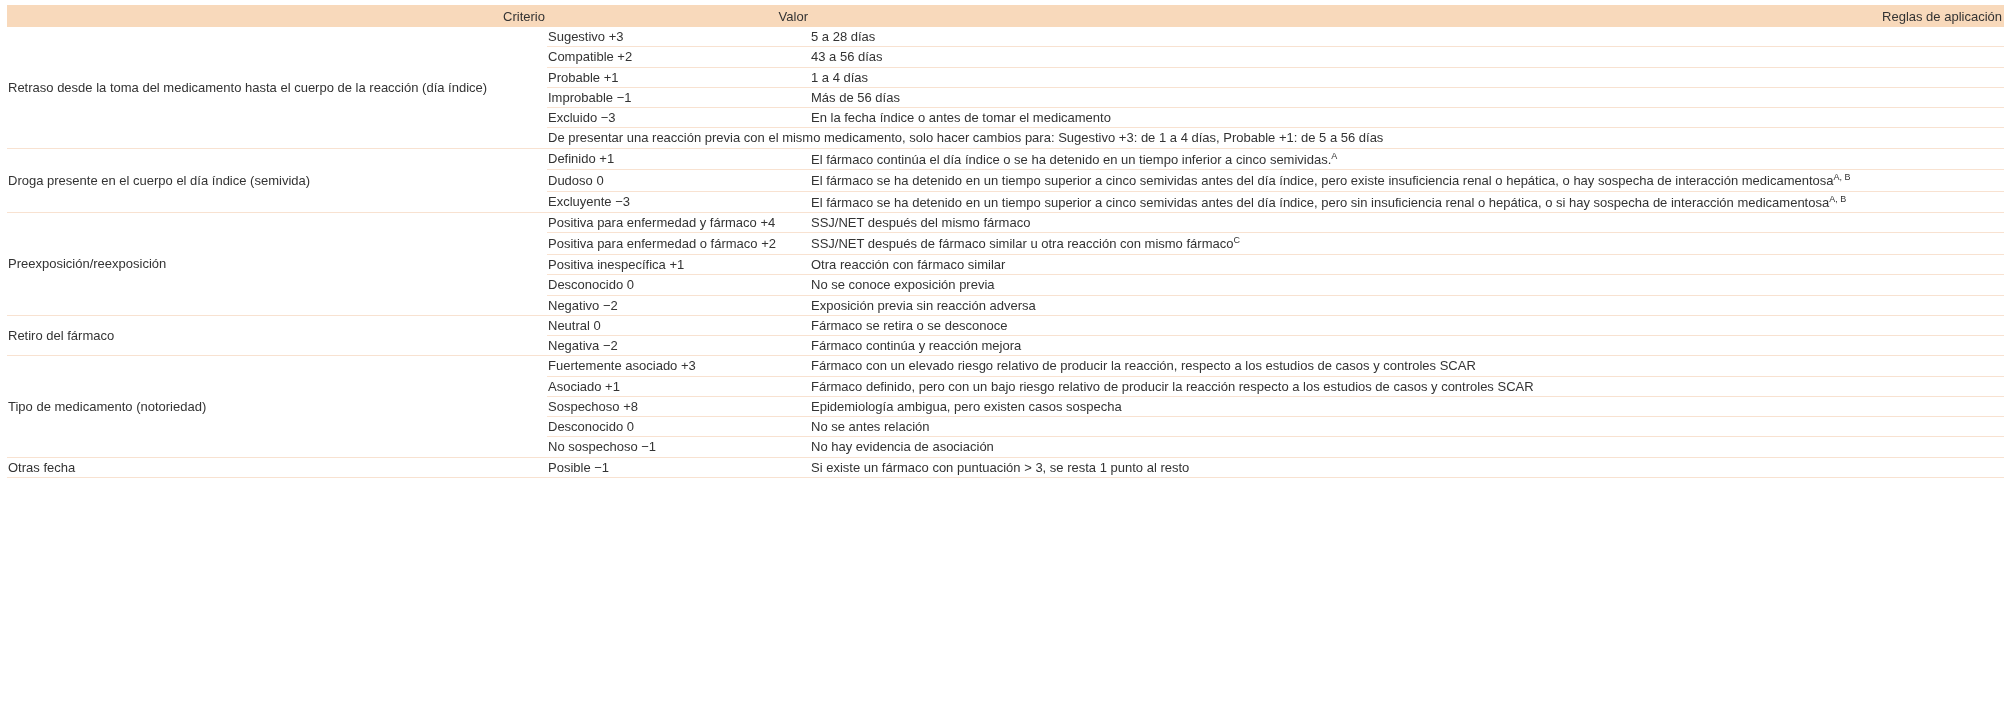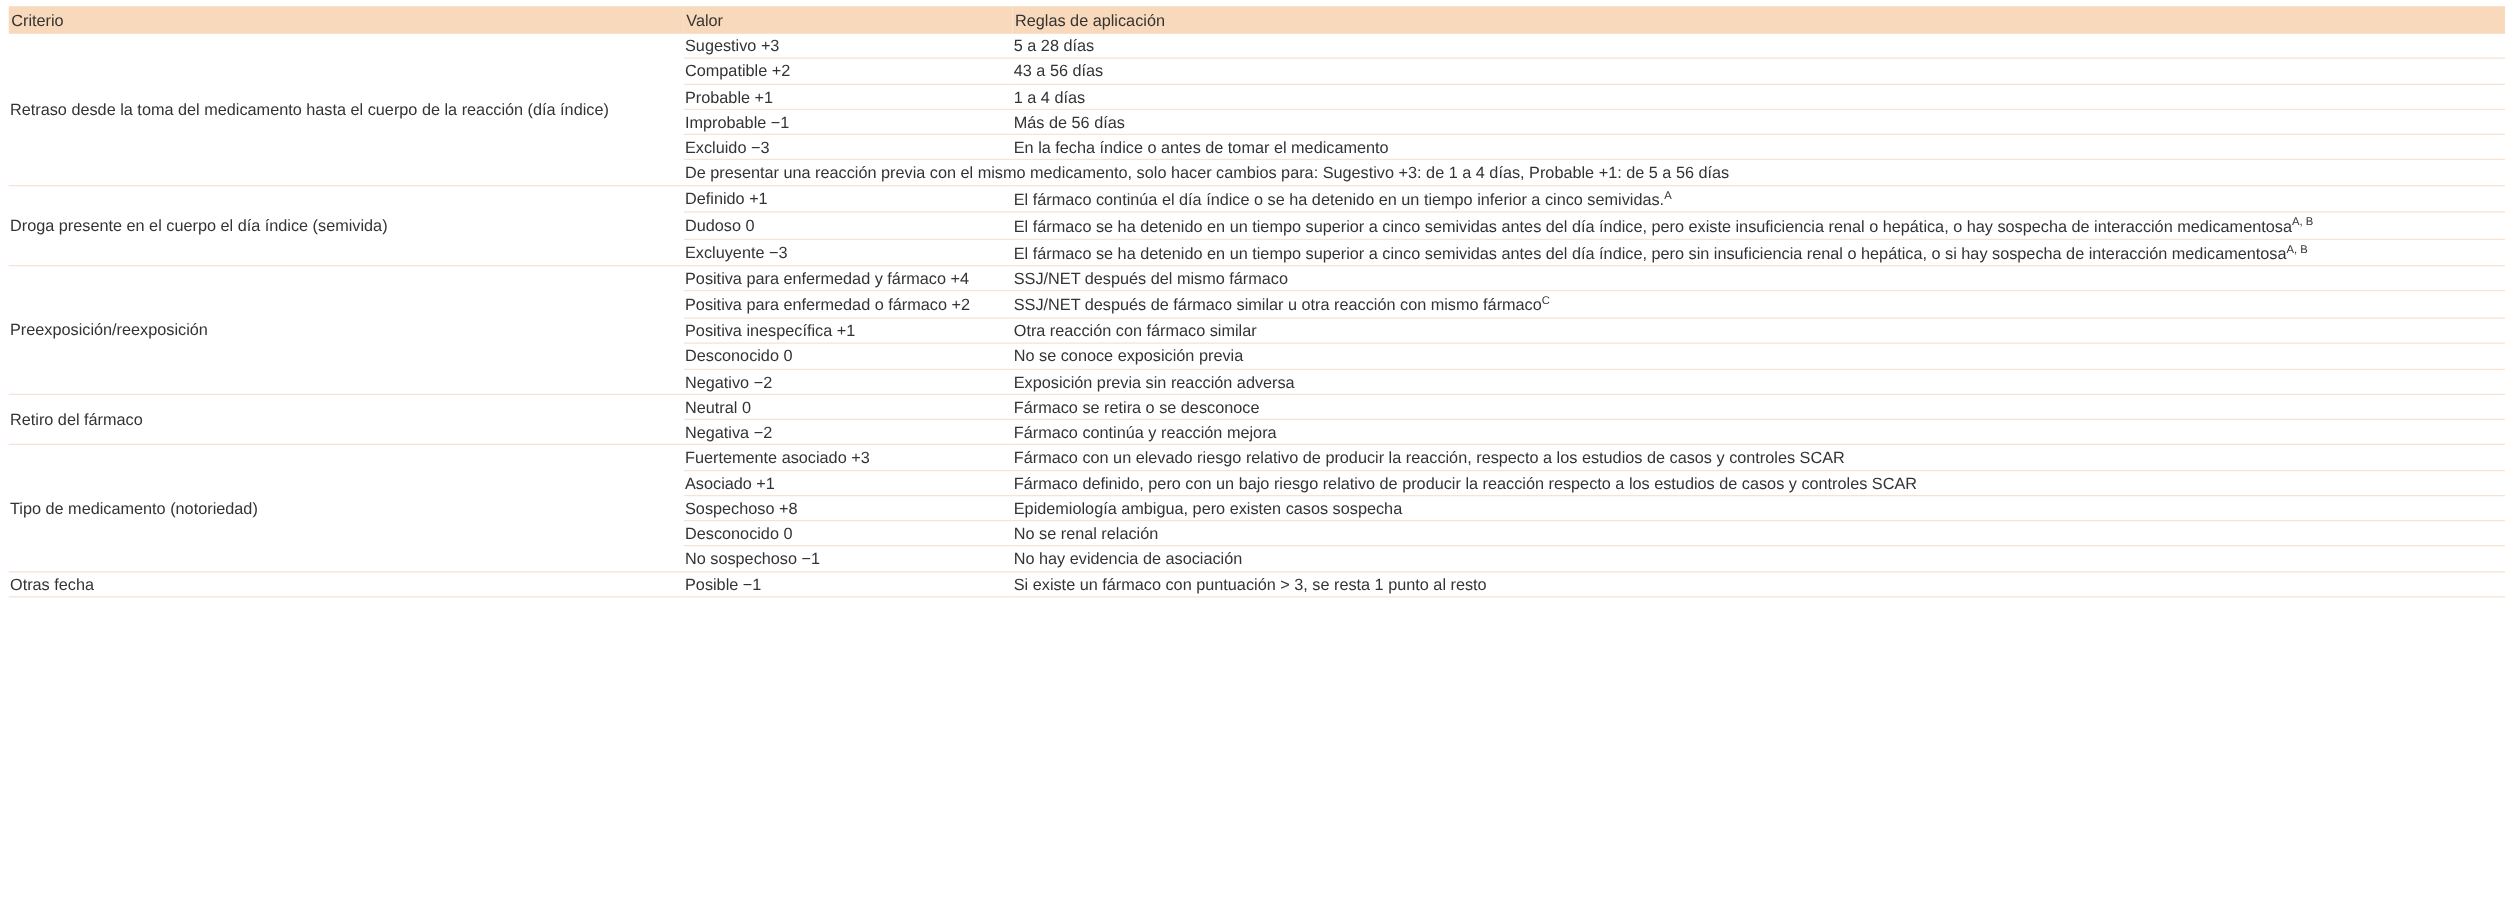--- a/index.html
+++ b/index.html
@@ -22,21 +22,21 @@
     table-layout: fixed;
     width: 1997px;
     font-size: 13px;
   }
   col.c1 { width: 540px; }
   col.c2 { width: 263px; }
   col.c3 { width: auto; }
   thead th {
     background: var(--header-bg, #f8d9bb);
     font-weight: normal;
-    text-align: left;
+    text-align: right;
     padding: 4px 2px 3px 2px;
     font-size: 13px;
     white-space: nowrap;
   }
   tbody td {
     border-bottom: 1px solid var(--row-line, #f7e0d0);
     padding: 2px 2px 1px 1px;
     vertical-align: middle;
     line-height: 1.25;
     white-space: nowrap;
@@ -143,21 +143,21 @@
         <tr>
           <td>Asociado +1</td>
           <td>Fármaco definido, pero con un bajo riesgo relativo de producir la reacción respecto a los estudios de casos y controles SCAR</td>
         </tr>
         <tr>
           <td>Sospechoso +8</td>
           <td>Epidemiología ambigua, pero existen casos sospecha</td>
         </tr>
         <tr>
           <td>Desconocido 0</td>
-          <td>No se renal relación</td>
+          <td>No se antes relación</td>
         </tr>
         <tr>
           <td>No sospechoso −1</td>
           <td>No hay evidencia de asociación</td>
         </tr>
         <tr>
           <td class="criterio-cell" rowspan="1">Otras fecha</td>
           <td>Posible −1</td>
           <td>Si existe un fármaco con puntuación &gt; 3, se resta 1 punto al resto</td>
         </tr>

